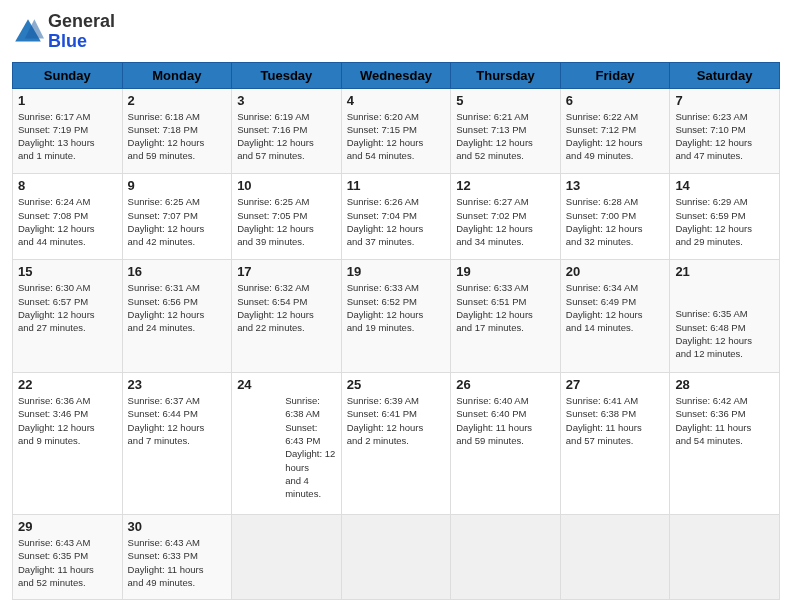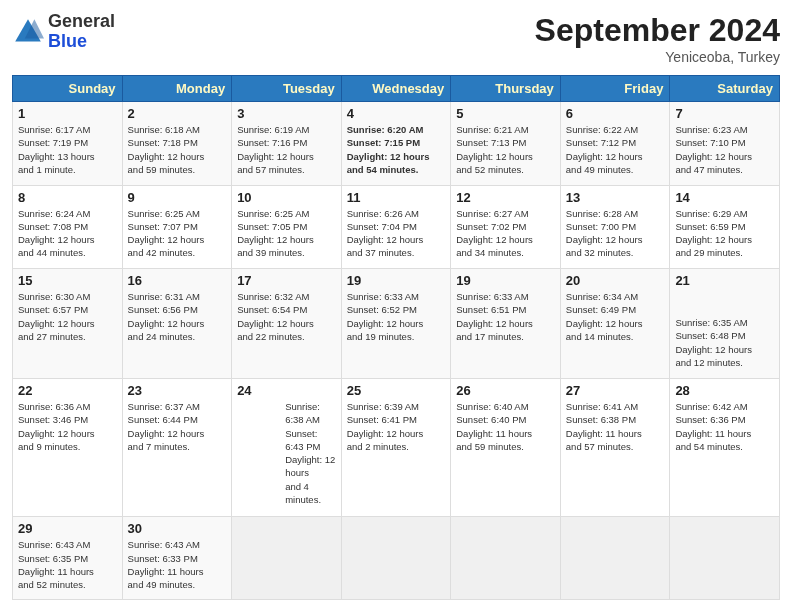--- a/index.html
+++ b/index.html
@@ -60,22 +60,22 @@
       color: #555;
     }
     .calendar {
       flex: 1;
       border-collapse: collapse;
       width: 100%;
       font-size: 10px;
     }
     .calendar th {
       background: #2a7abf;
-      color: #fef9c3;
-      text-align: right;
+      color: #000000;
+      text-align: center;
       padding: 5px 6px;
       font-size: 13px;
       font-weight: bold;
       border: 1px solid #1a5a9f;
     }
     .calendar td {
       border: 1px solid #ddd;
       vertical-align: top;
       padding: 4px 5px;
       width: calc(100% / 7);
@@ -113,24 +113,20 @@
   <div class="header">
     <div class="logo">
       <svg class="logo-icon" viewBox="0 0 40 40">
         <polygon points="20,4 36,32 4,32" fill="#2a7abf"></polygon>
         <polygon points="28,4 40,28 16,28" fill="#1a5a9f" opacity="0.5"></polygon>
       </svg>
       <div class="logo-text">
         <span class="logo-general">General</span>
         <span class="logo-blue">Blue</span>
       </div>
-    </div>
-    <div class="title-block">
-      <div class="month-title">September 2024</div>
-      <div class="subtitle">Yeniceoba, Turkey</div>
     </div>
   </div>
 
   <table class="calendar">
     <thead>
       <tr>
         <th>Sunday</th>
         <th>Monday</th>
         <th>Tuesday</th>
         <th>Wednesday</th>
@@ -157,21 +153,21 @@
           </td>
           <td>
             <span class="day-num">3</span>
             <div class="day-info" style="white-space: pre-line;">Sunrise: 6:19 AM
 Sunset: 7:16 PM
 Daylight: 12 hours
 and 57 minutes.</div>
           </td>
           <td>
             <span class="day-num">4</span>
-            <div class="day-info" style="white-space: pre-line; font-weight: bold;">Sunrise: 6:20 AM
+            <div class="day-info" style="white-space: pre-line;">Sunrise: 6:20 AM
 Sunset: 7:15 PM
 Daylight: 12 hours
 and 54 minutes.</div>
           </td>
           <td>
             <span class="day-num">5</span>
             <div class="day-info" style="white-space: pre-line;">Sunrise: 6:21 AM
 Sunset: 7:13 PM
 Daylight: 12 hours
 and 52 minutes.</div>

